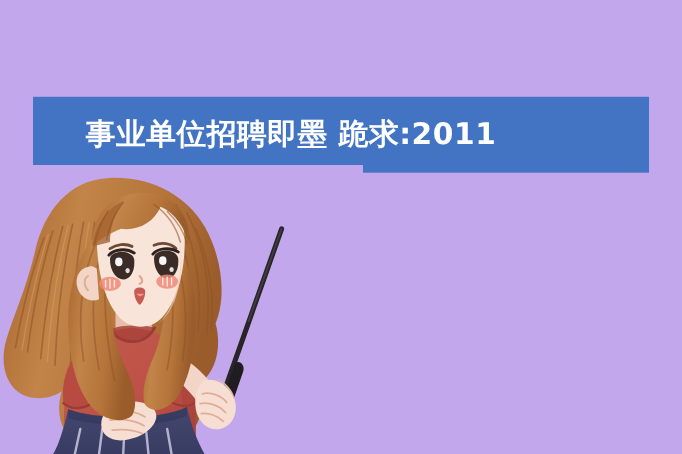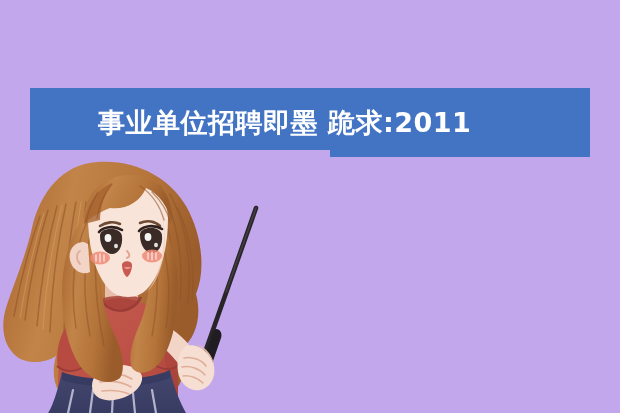--- a/index.html
+++ b/index.html
@@ -22,21 +22,21 @@
   #title-banner {
     position: absolute;
     left: 30px;
     top: 88px;
     width: 560px;
     height: 69px;
     background: #4374c4;
     display: flex;
     align-items: center;
     box-sizing: border-box;
-    padding-left: 68px;
+    padding-left: 48px;
   }
   #title-text {
     color: #ffffff;
     font-family: "DejaVu Sans", "Liberation Sans", sans-serif;
     font-size: 27px;
     font-weight: 700;
     letter-spacing: 0.5px;
     white-space: nowrap;
     line-height: 1;
   }

